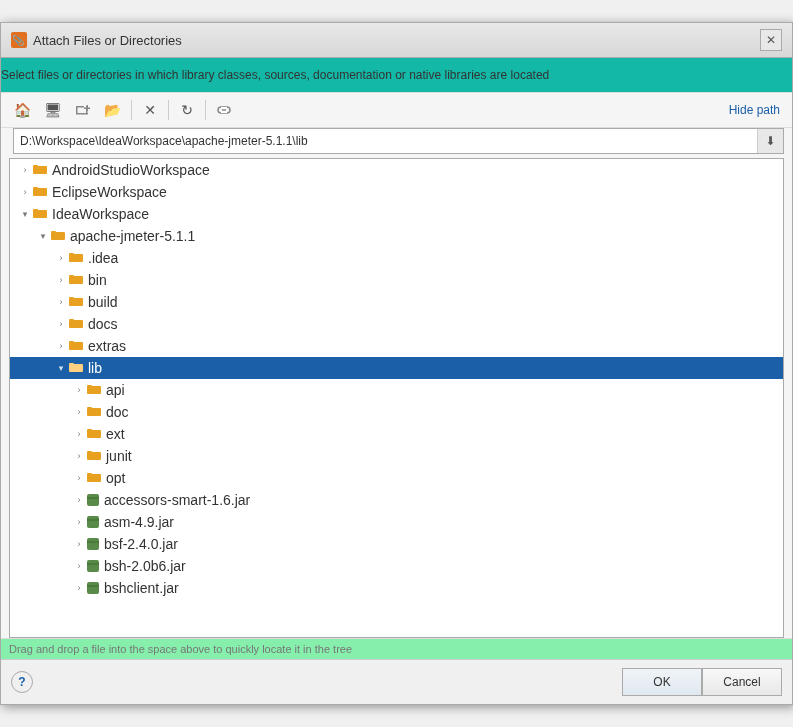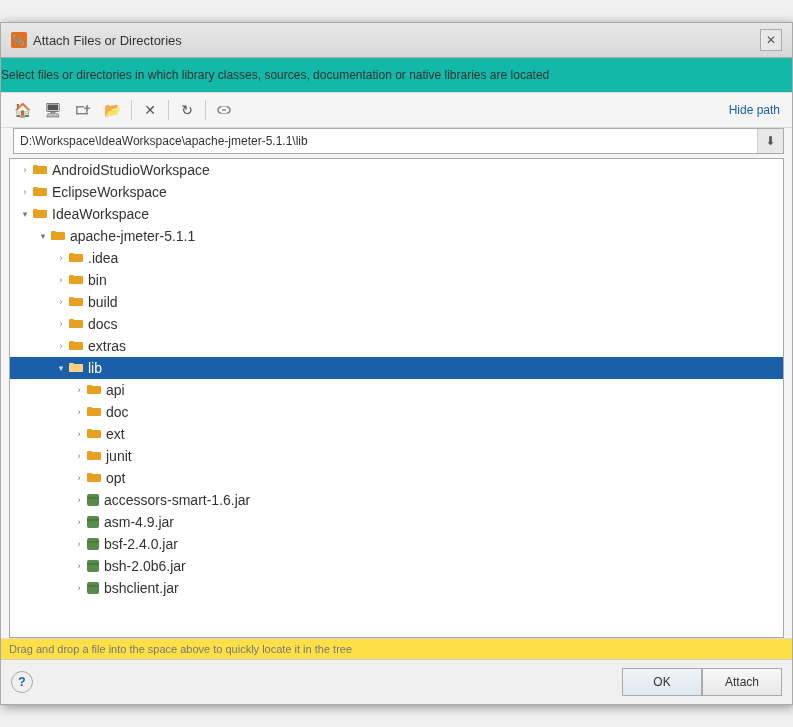--- a/index.html
+++ b/index.html
@@ -168,21 +168,21 @@
       font-size: 9px;
       color: #777;
       flex-shrink: 0;
     }
     .tree-item.selected .chevron { color: #cde; }
     .item-label {
       font-size: 14px;
     }
     .bottom-bar {
       padding: 4px 8px;
-      background: #fde047;
+      background: #86efac;
       border-top: 1px solid #ddd;
       display: flex;
       align-items: center;
       justify-content: space-between;
     }
     .drag-hint {
       font-size: 11px;
       color: #777;
     }
     .footer {
@@ -459,16 +459,16 @@
     </div>
 
   <div class="bottom-bar">
     <span class="drag-hint">Drag and drop a file into the space above to quickly locate it in the tree</span>
   </div>
 
   <div class="footer">
     <button class="help-btn">?</button>
     <div class="footer-btns">
       <button class="dialog-btn primary">OK</button>
-      <button class="dialog-btn">Attach</button>
+      <button class="dialog-btn">Cancel</button>
     </div>
   </div>
 </div>
 
 </body></html>

